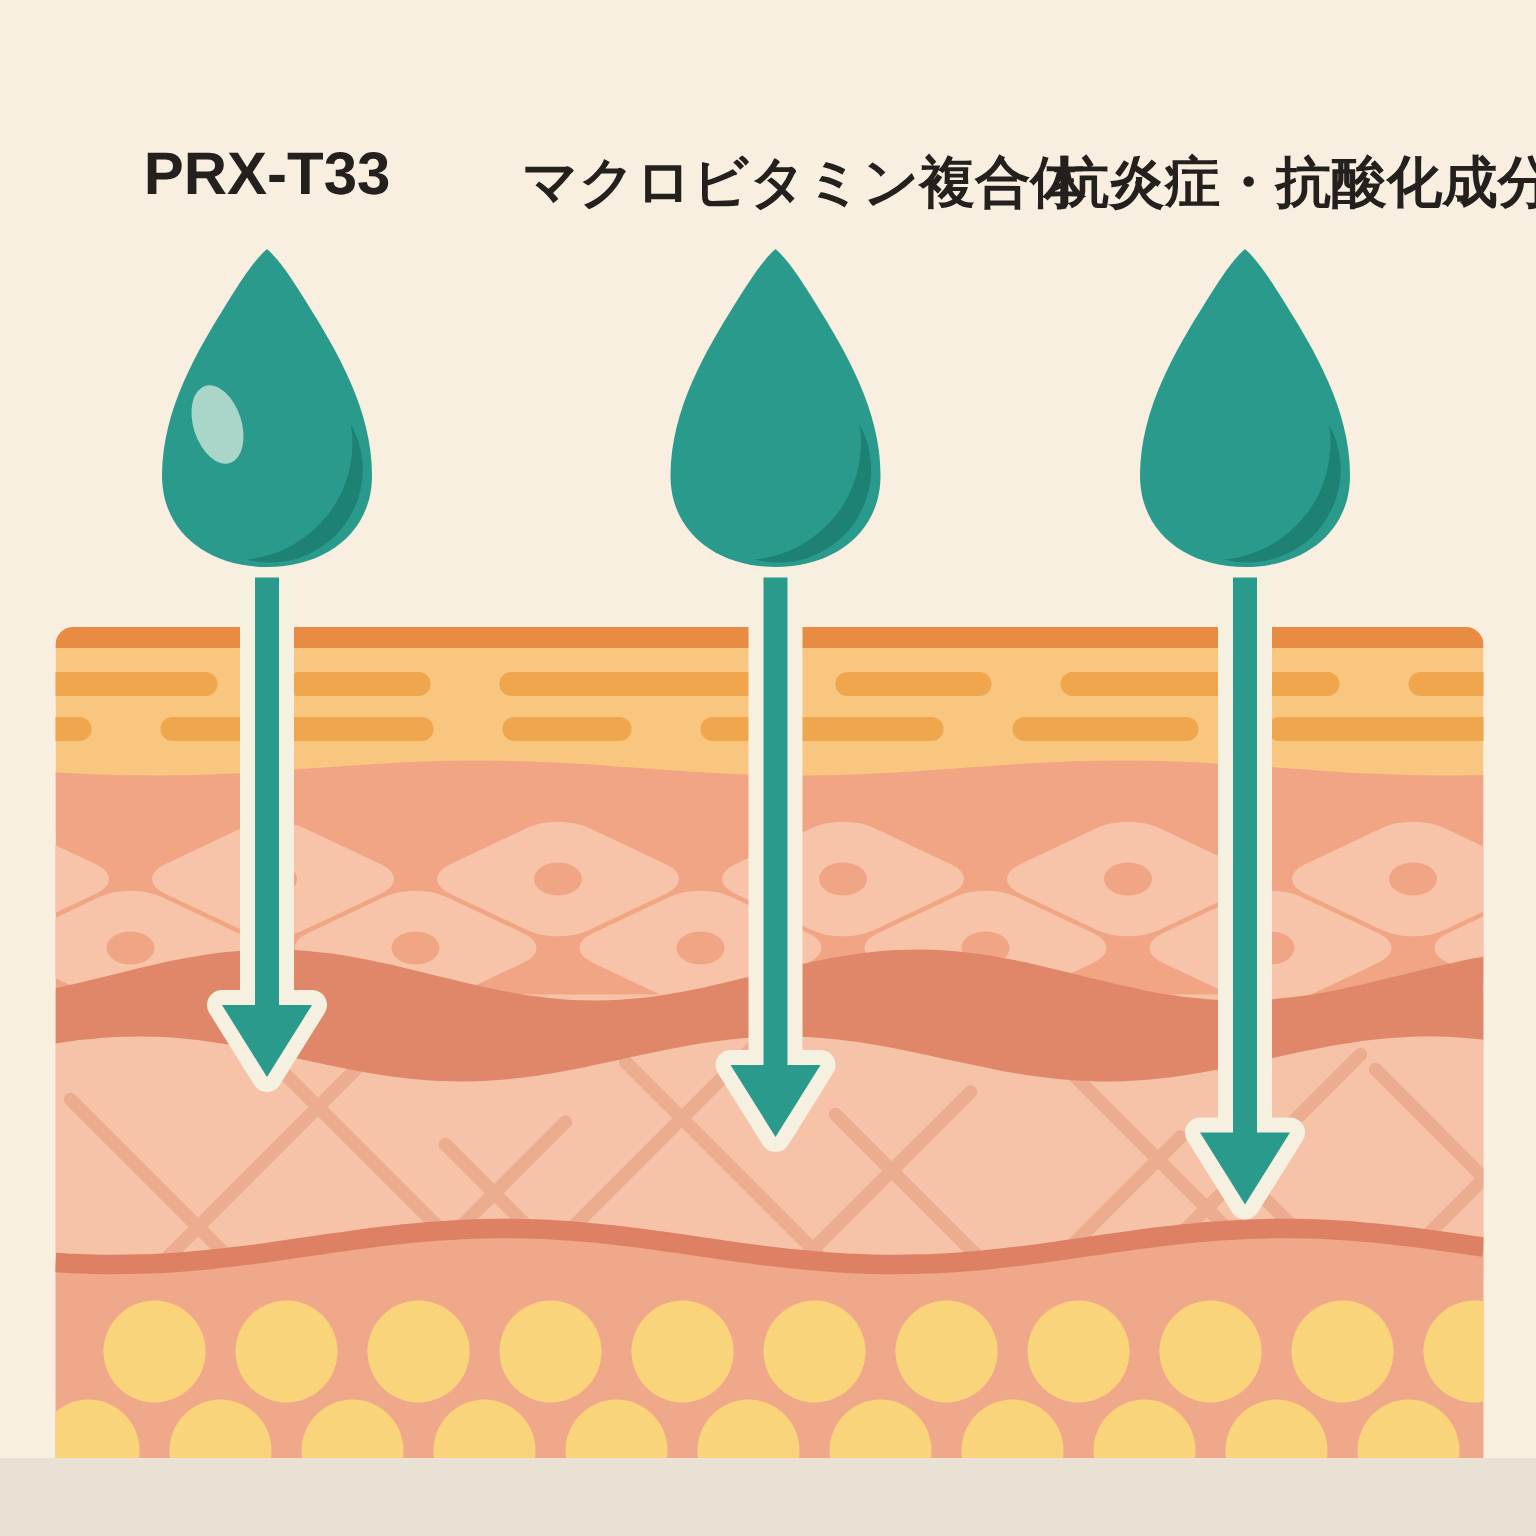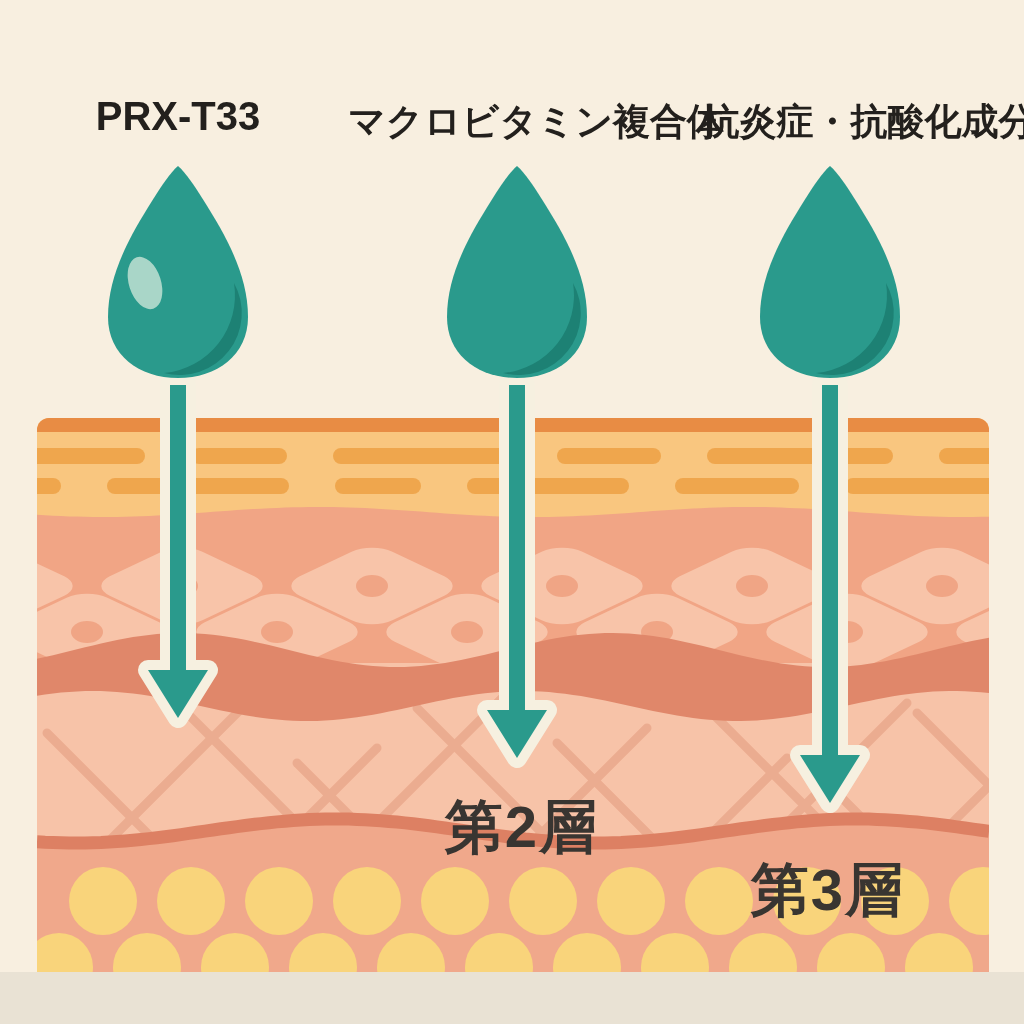--- a/index.html
+++ b/index.html
@@ -150,15 +150,13 @@
     <g id="drop-2" transform="translate(830,163)">
         <path d="M0,3 C8,10 16,22 26,38 C46,70 70,110 70,154 C70,192 39,215 0,215 C-39,215 -70,192 -70,154 C-70,110 -46,70 -26,38 C-16,22 -8,10 0,3 Z" fill="#2a9a8c"></path>
         <path d="M56,120 A62,62 0 0 1 -14,210 A78,78 0 0 0 56,120 Z" fill="#1d8174"></path>
       </g>
   </svg>
 
   <div class="top-label" style="left:178px">PRX-T33</div>
   <div class="top-label jp" style="left:536px">マクロビタミン複合体</div>
   <div class="top-label jp" style="left:869px">抗炎症・抗酸化成分</div>
 
-  <div class="layer-label" style="left:522px;top:789px">第2層</div>
-  <div class="layer-label" style="left:828px;top:852px">第3層</div>
 </div>
 
 </body></html>

